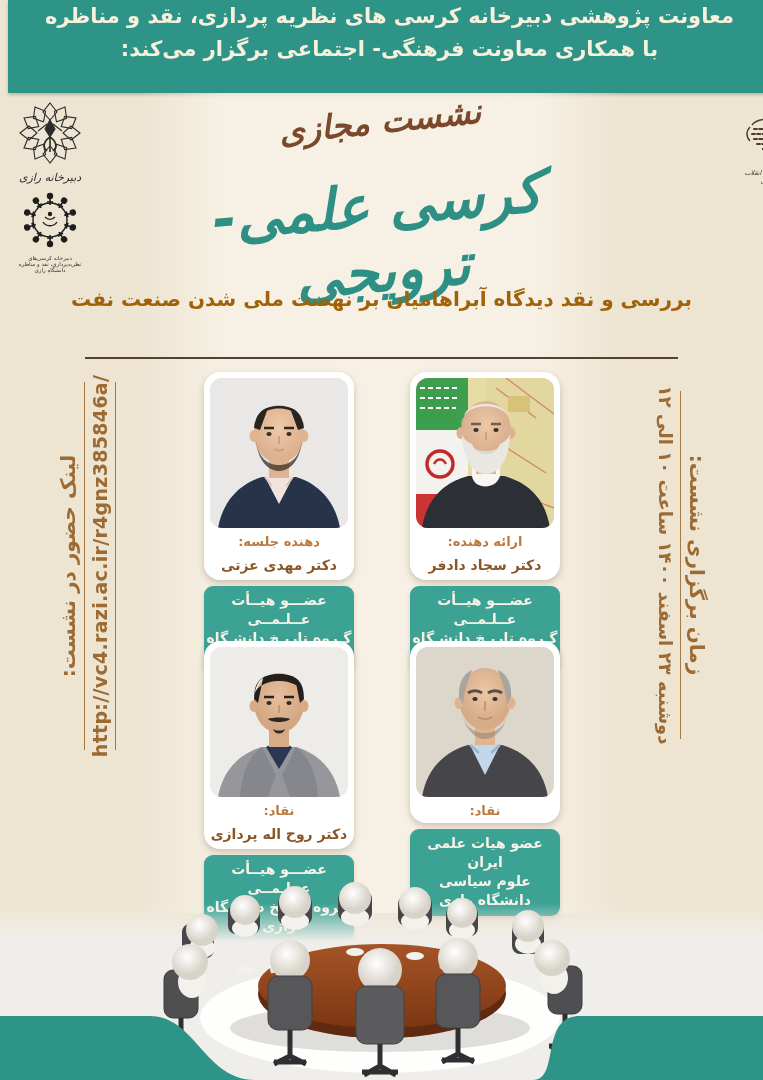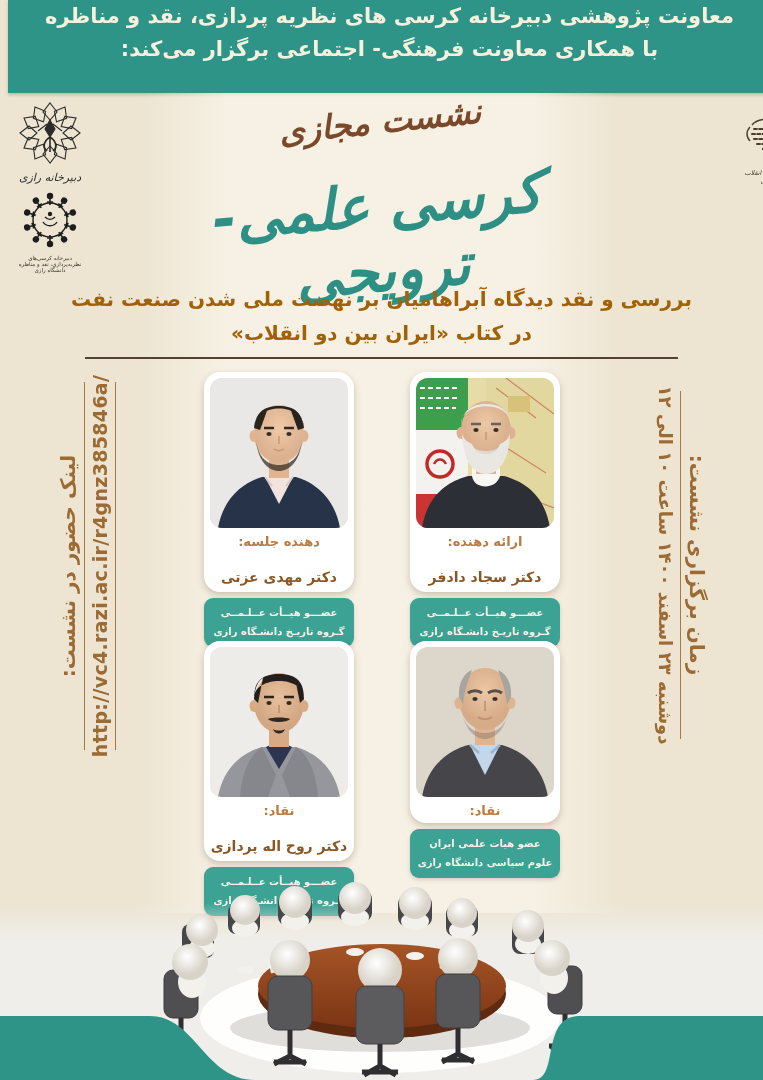--- a/index.html
+++ b/index.html
@@ -58,24 +58,24 @@
   .card{position:absolute; width:150px;}
   .card-c0{left:204px; top:372px;} .card-c1{left:410px; top:372px;}
   .card-c2{left:204px; top:641px;} .card-c3{left:410px; top:641px;}
   .photo-card{
     background:#ffffff; border-radius:16px; padding:6px 6px 5px;
     box-shadow:0 3px 7px rgba(90,70,40,.28); box-sizing:border-box;
   }
   .photo{height:150px; border-radius:12px; overflow:hidden; background:#e8e6e2;}
   .photo svg{display:block; width:100%; height:100%;}
   .role{font-size:13px; color:#BD7A3E; font-weight:bold; text-align:center; margin-top:6px;}
-  .name{font-size:14px; color:#8A5724; font-weight:bold; text-align:center; margin:20px 0 2px;}
+  .name{font-size:14px; color:#8A5724; font-weight:bold; text-align:center; margin:8px 0 2px;}
   .aff{
     margin-top:6px; background:#3BA294; border-radius:9px; color:#F6F3E8;
-    text-align:center; font-size:10px; font-weight:bold;
+    text-align:center; font-size:14px; font-weight:bold;
     padding:5px 2px 6px; line-height:19px;
     box-shadow:0 2px 4px rgba(90,70,40,.2);
   }
   
   .photo-strip{
     position:absolute; left:0; top:903px; width:763px; height:177px;
     background:linear-gradient(180deg, rgba(240,238,234,0) 0%, #F0EEEA 22%, #F0EEEA 100%);
   }
   .scene{position:absolute; left:140px; top:878px; width:478px; height:202px; z-index:2;}
   .scene svg{display:block;}
@@ -162,21 +162,20 @@
         </g>
       </svg>
     </span>
     <div class="cap">شورای عالی انقلاب فرهنگی</div>
   </div>
 
   <div class="title1">نشست مجازی</div>
   <div class="title2">کرسی علمی-ترویجی</div>
 
   <div class="sub1">بررسی و نقد دیدگاه آبراهامیان بر نهضت ملی شدن صنعت نفت</div>
-  <div class="sub2">در کتاب «ایران بین دو انقلاب»</div>
   <div class="divider"></div>
 
   <div class="side-block link-block">
     <div class="lbl">لینک حضور در نشست:</div>
     <hr class="rule">
     <div class="val">http://vc4.razi.ac.ir/r4gnz385846a/</div>
     <hr class="rule">
   </div>
 
   <div class="side-block time-block">

